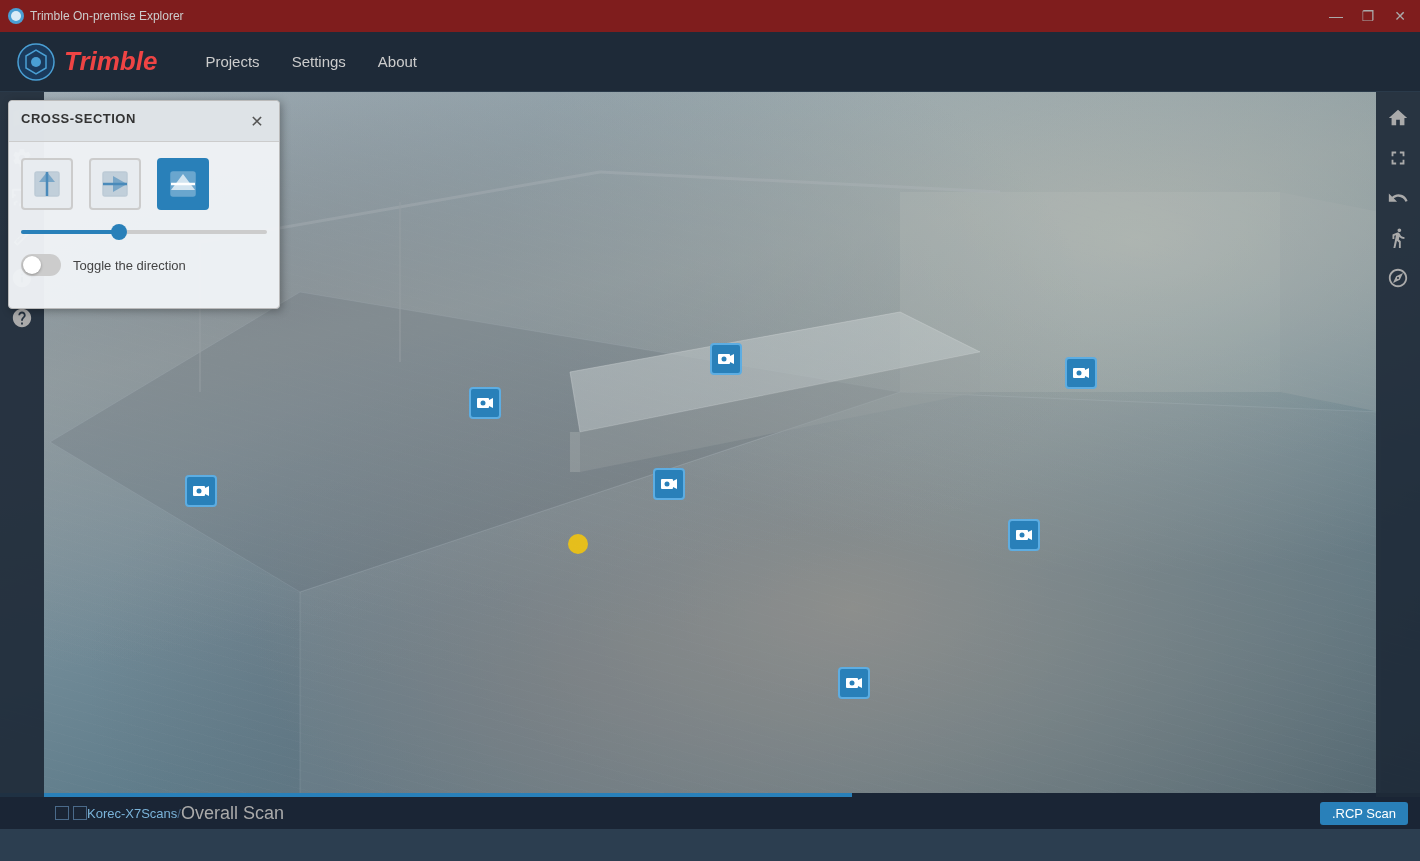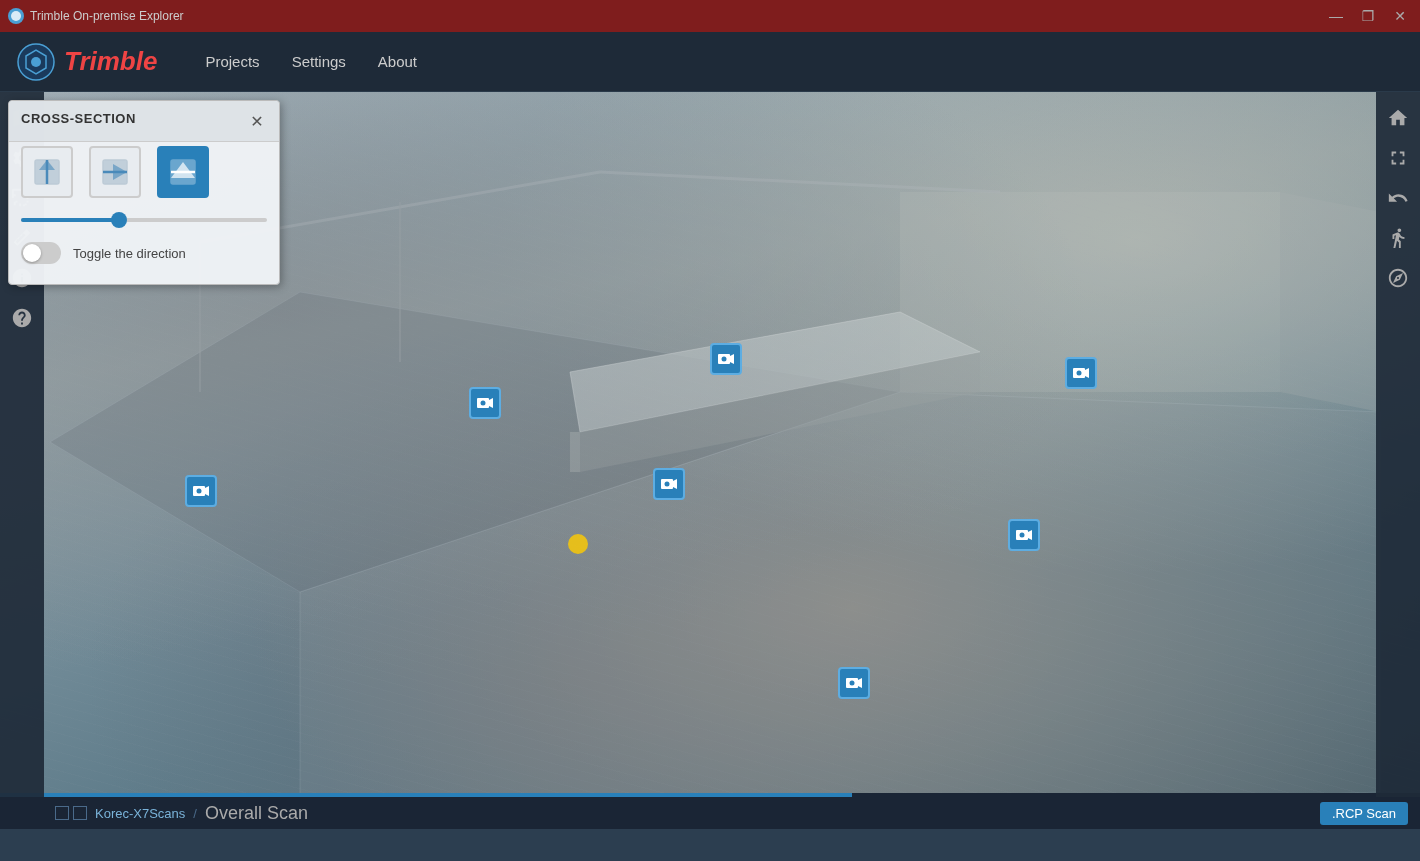--- a/index.html
+++ b/index.html
@@ -174,21 +174,21 @@
       width: 20px;
       height: 20px;
       background: transparent;
       border: none;
       cursor: pointer;
       color: #555;
       font-size: 16px;
       display: flex; align-items: center; justify-content: center;
     }
     .panel-body {
-      padding: 4px 12px;
+      padding: 16px 12px;
     }
     .section-icons {
       display: flex;
       gap: 16px;
       margin-bottom: 20px;
     }
     .section-icon-btn {
       width: 52px;
       height: 52px;
       border: 2px solid #ccc;
@@ -315,21 +315,20 @@
       align-items: center;
       padding: 0 12px;
       justify-content: space-between;
       position: absolute;
       bottom: 0;
       z-index: 100;
     }
     .statusbar-left {
       display: flex;
       align-items: center;
-      gap: 8px;
       padding-left: 43px;
     }
     .status-squares {
       display: flex;
       gap: 4px;
     }
     .status-square {
       width: 14px;
       height: 14px;
       border: 1px solid #4a6a8a;

